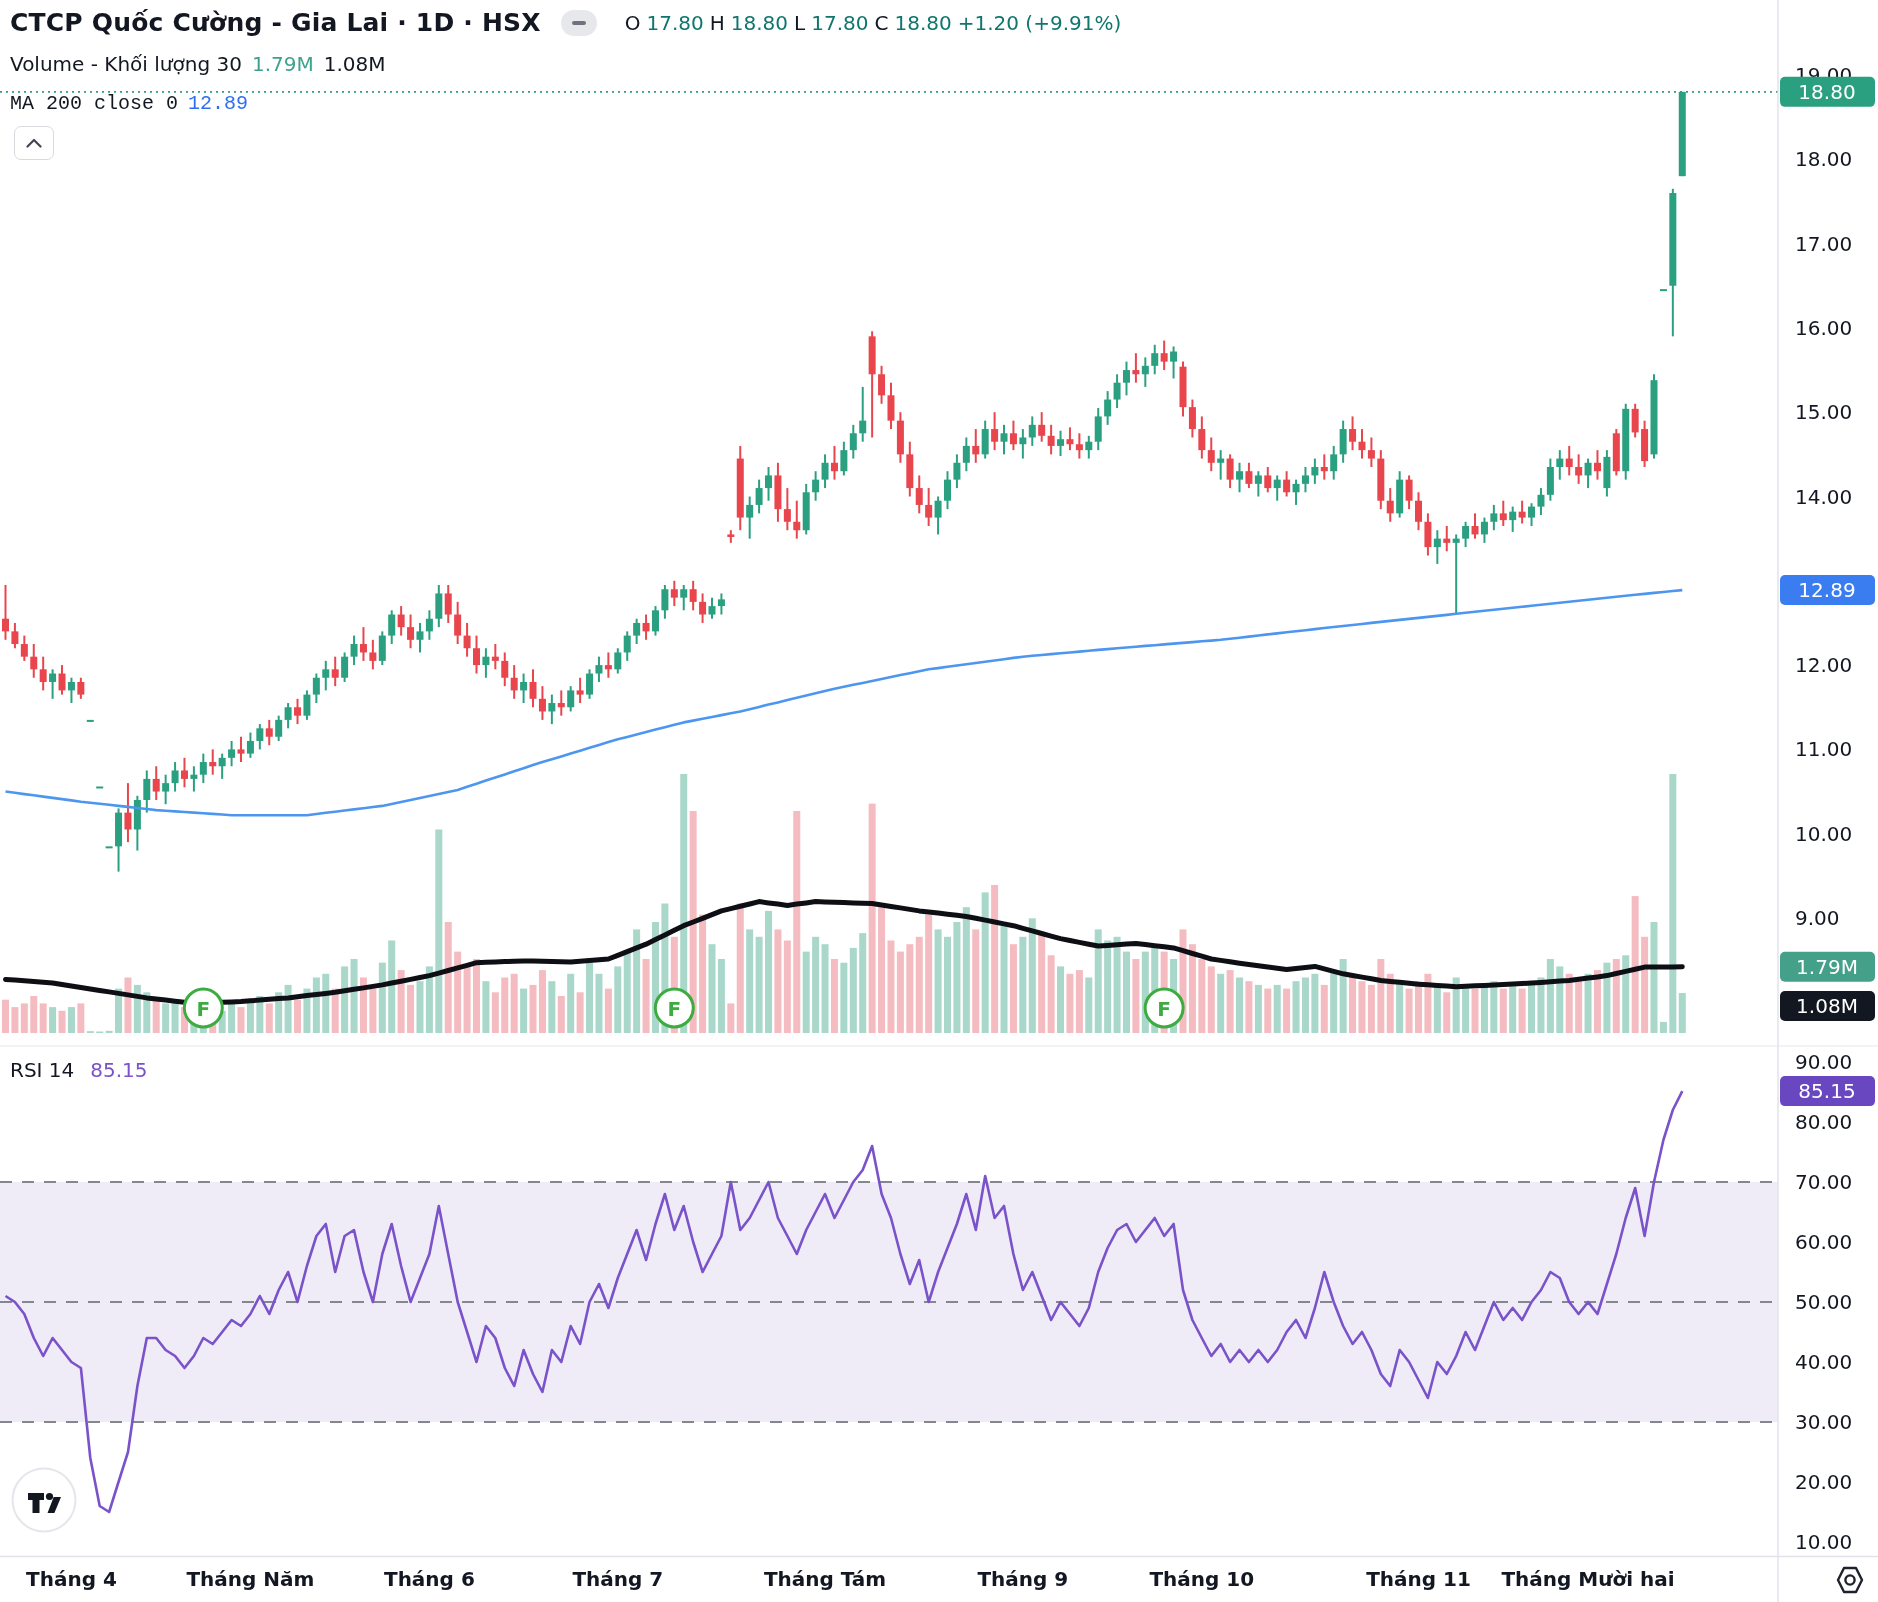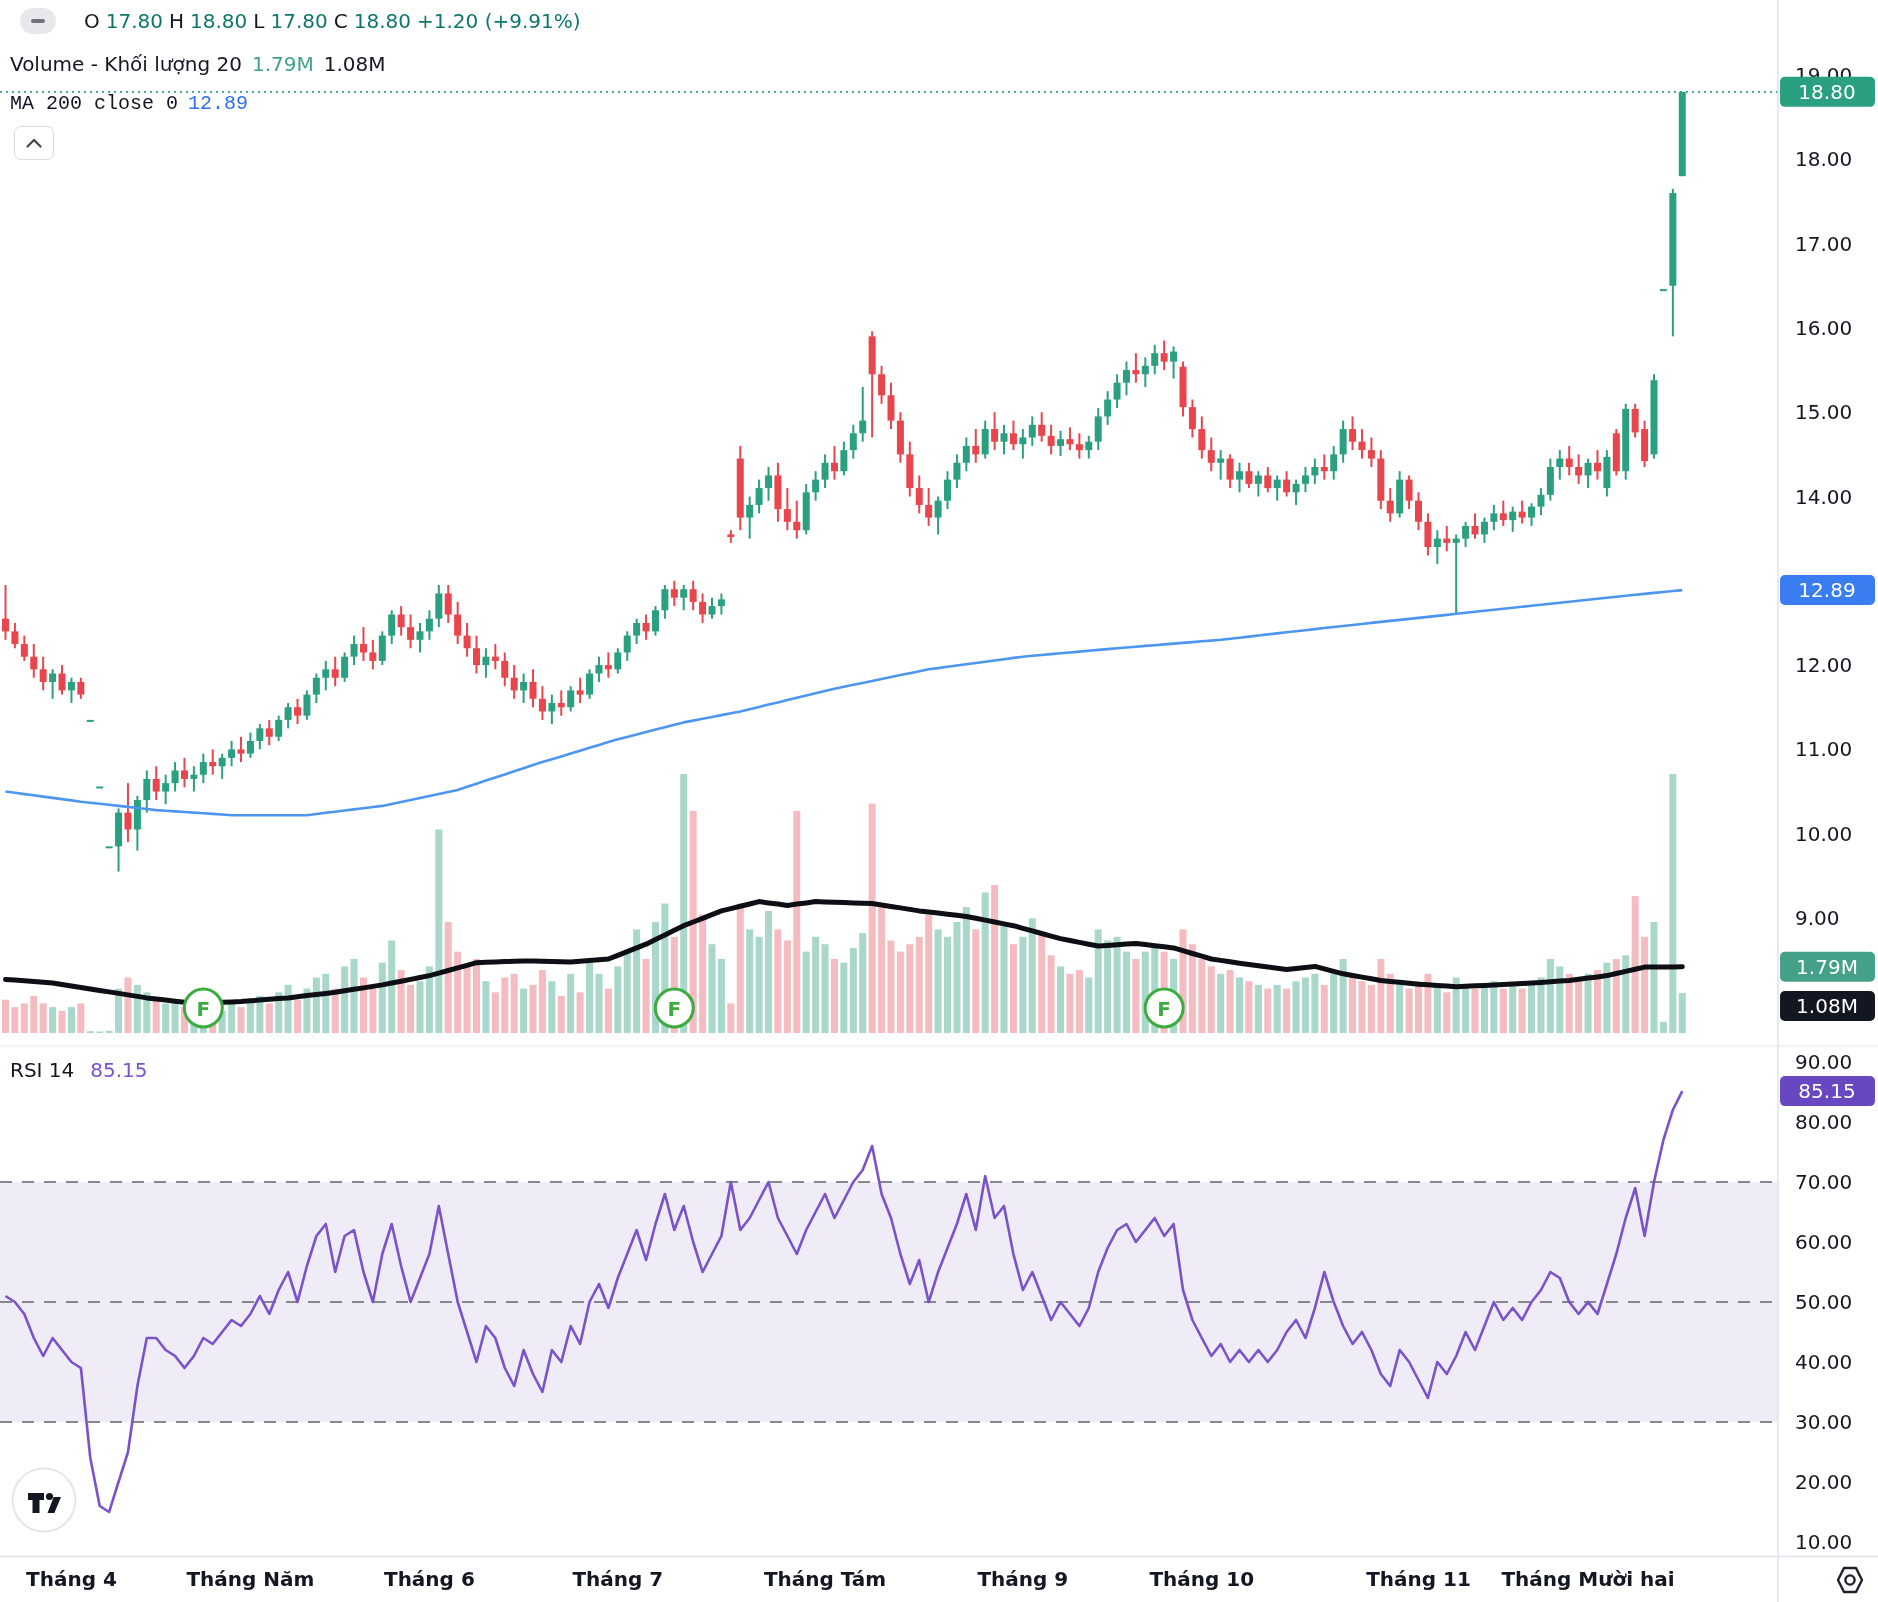--- a/index.html
+++ b/index.html
@@ -27,38 +27,39 @@
         border-radius:7px;background:#fff;display:flex;align-items:center;justify-content:center;
         font-size:16px;color:#434651;cursor:pointer;z-index:5;}
   .tvlogo{position:absolute;left:11px;top:1467px;width:66px;height:66px;z-index:5;cursor:pointer;}
 </style>
 </head>
 <body>
 
 <div id="app">
 
   <div class="legend row1">
+    <span class="title">CTCP Quốc Cường - Gia Lai · 1D · HSX</span>
     <span class="pill">
         <span class="bar"></span>
       </span>
     <span class="ohlc">
       <span class="l">O</span>
       <span class="val-green">17.80</span>
       <span class="l">H</span>
       <span class="val-green">18.80</span>
       <span class="l">L</span>
       <span class="val-green">17.80</span>
       <span class="l">C</span>
       <span class="val-green">18.80</span>
       <span class="val-green">+1.20 (+9.91%)</span>
     </span>
   </div>
 
   <div class="legend row2">
-    <span class="lgtext">Volume - Khối lượng 20</span>
+    <span class="lgtext">Volume - Khối lượng 30</span>
     <span class="val-teal">1.79M</span>
     <span class="val-dark">1.08M</span>
   </div>
 
   <div class="legend row3">
     <span class="lgtext">MA 200 close 0</span>
     <span class="val-blue">12.89</span>
   </div>
 
   <div class="chev">

